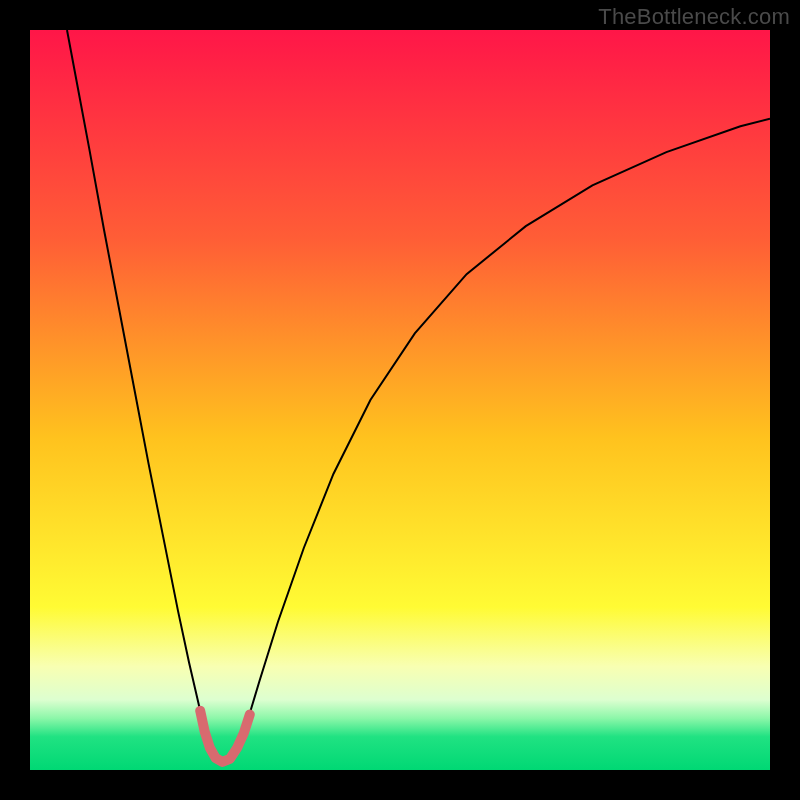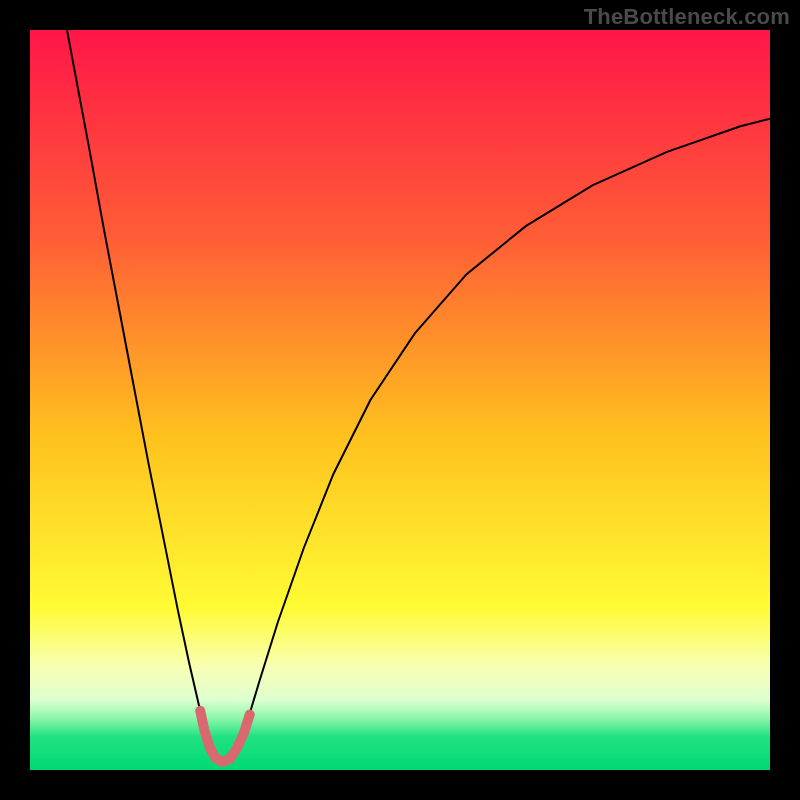--- a/index.html
+++ b/index.html
@@ -23,21 +23,21 @@
     top: 30px;
     width: 740px;
     height: 740px;
   }
   .watermark {
     position: absolute;
     top: 4px;
     right: 10px;
     color: #4a4a4a;
     font-size: 22px;
-    font-weight: 700;
+    font-weight: 400;
     letter-spacing: 0.2px;
     user-select: none;
   }
 </style>
 </head>
 <body>
 
 <div class="frame">
   <div class="watermark">TheBottleneck.com</div>
   <svg class="plot" viewBox="0 0 740 740" preserveAspectRatio="none">

